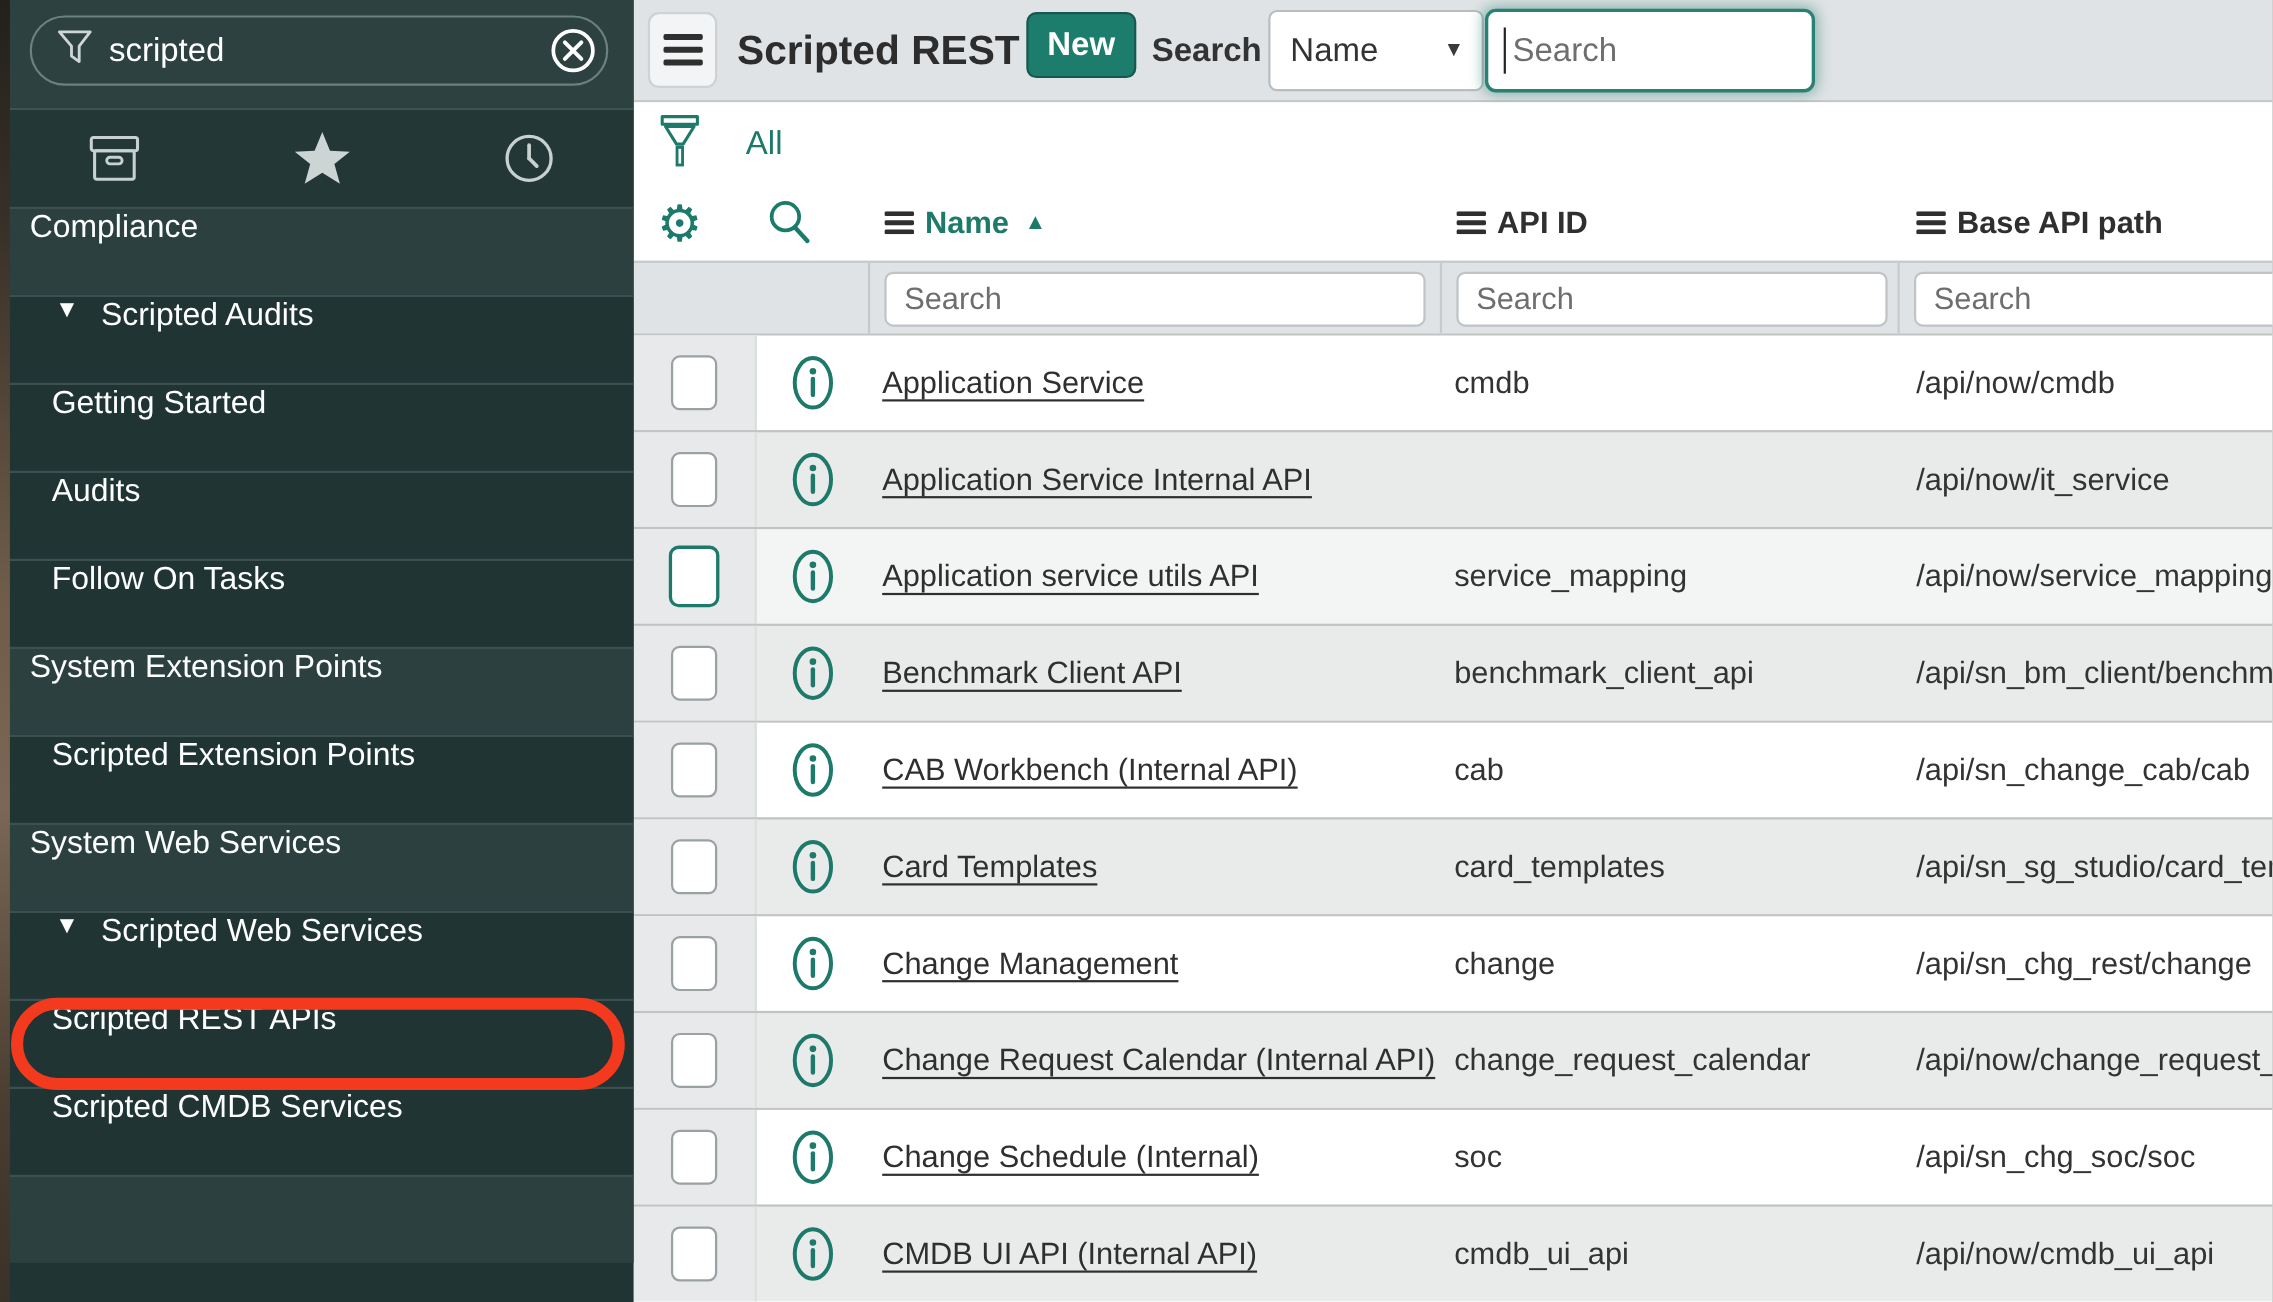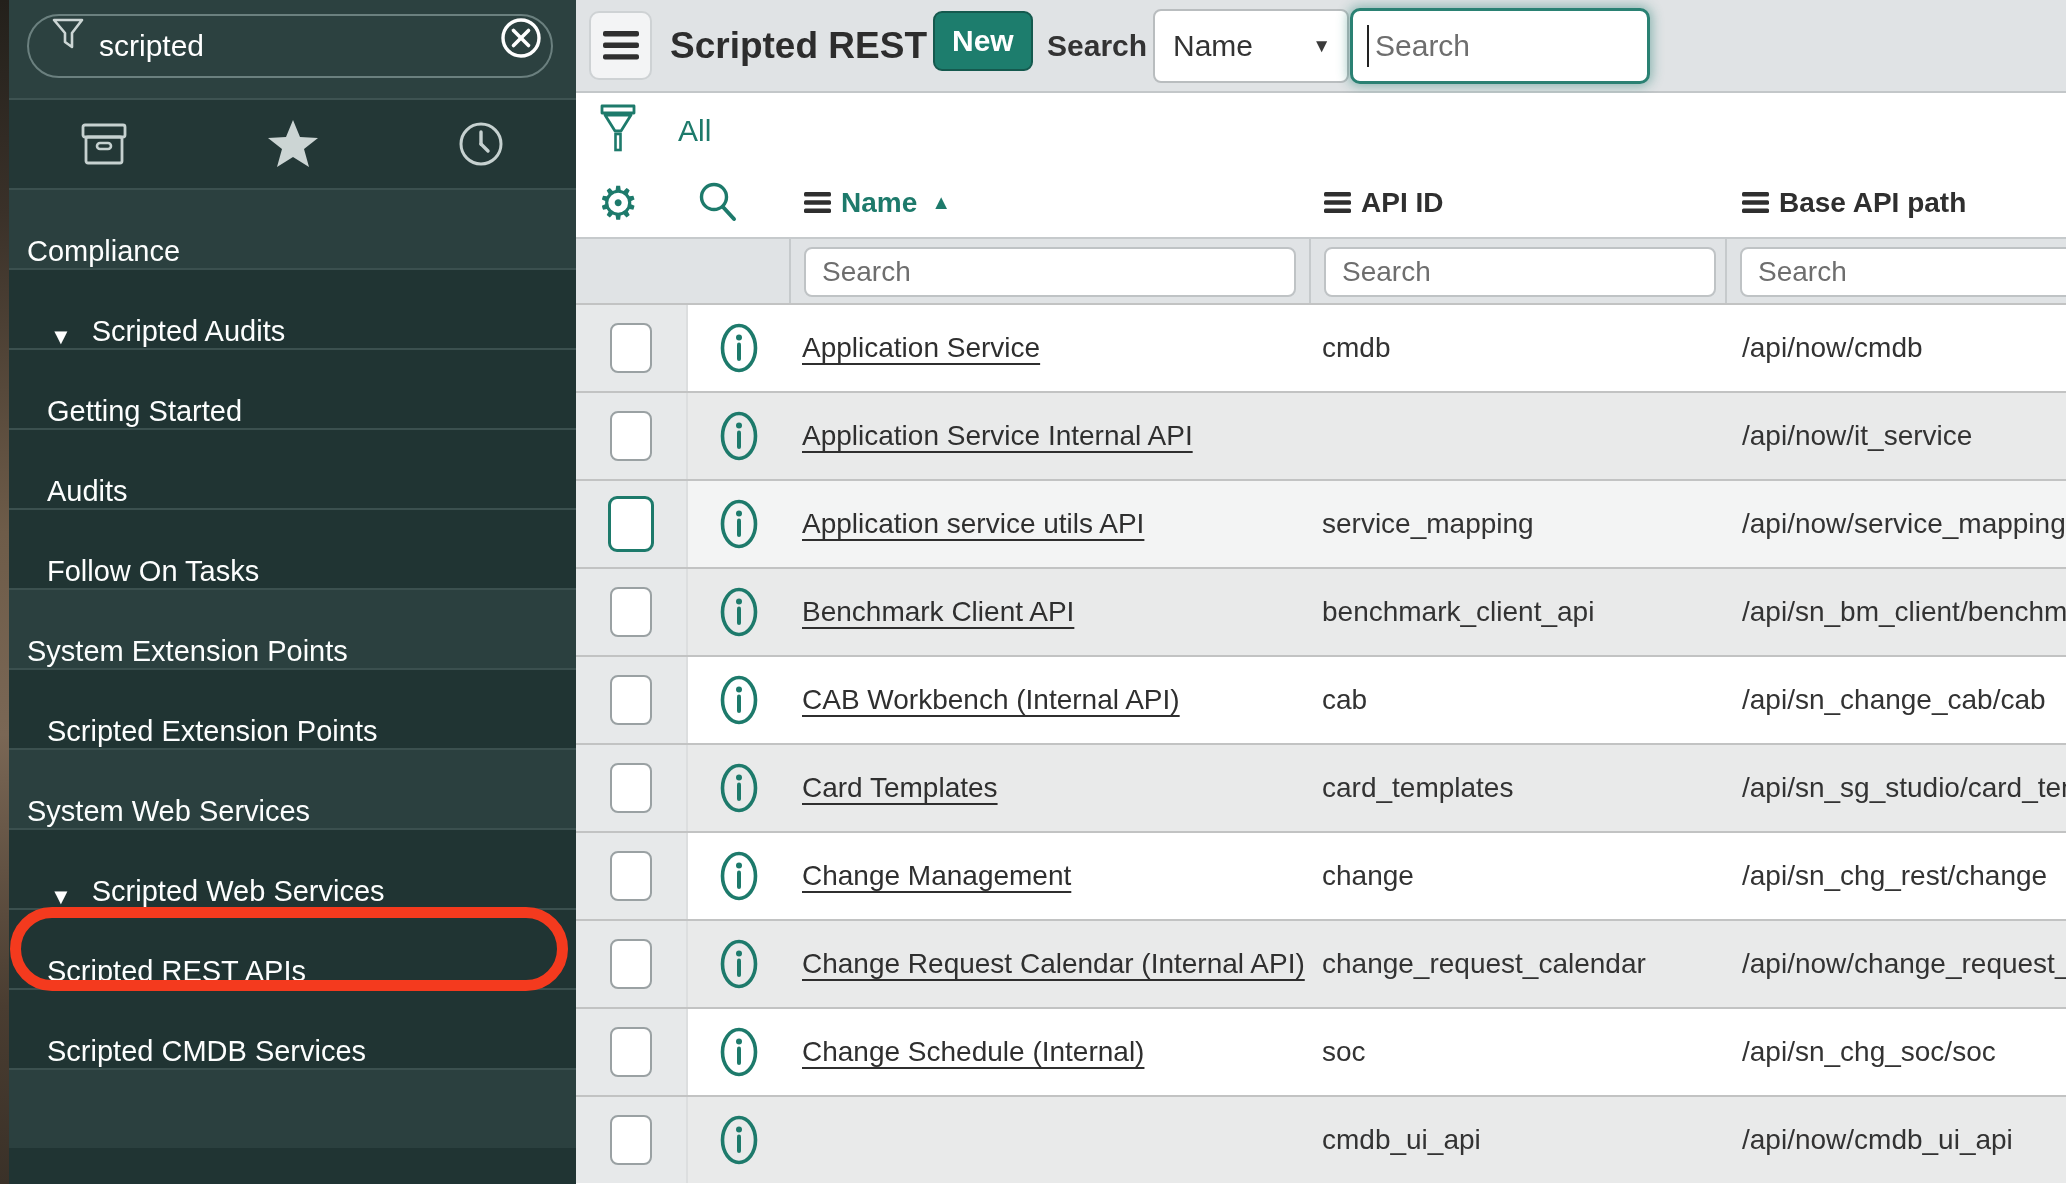--- a/index.html
+++ b/index.html
@@ -14,31 +14,31 @@
   .page{position:relative;width:2066px;height:1184px;overflow:hidden;background:#fff}
 
   
   .edge-strip{position:absolute;left:0;top:0;width:9px;height:100%;z-index:4;
     background:linear-gradient(#23201b 0%,#3a3129 18%,#6e5c49 45%,#7a6755 62%,#4a3d31 85%,#3a3128 100%)}
 
   
   .sidebar{position:absolute;left:0;top:0;width:576px;height:100%;background:var(--sb-base);z-index:1}
   .filter-area{position:absolute;left:0;top:0;width:100%;height:98px;background:#2c4140}
   .filter-pill{position:absolute;left:27px;top:14px;width:526px;height:64px;border:2px solid #6b807f;
-    border-radius:40px;display:flex;padding:0 14px 0 22px;gap:14px}
+    border-radius:40px;display:flex;align-items:center;padding:0 14px 0 22px;gap:14px}
   .filter-pill input{flex:1;background:transparent;border:none;outline:none;color:#fff;
     font-size:30px;font-family:inherit}
   .clear-btn{width:44px;height:44px;flex:0 0 auto;cursor:pointer;display:flex}
   .tabs-row{position:absolute;left:0;top:98px;width:100%;height:90px;background:var(--sb-tabs);
     border-top:2px solid #3e5352;display:flex;align-items:center;justify-content:space-between;padding:0 70px 0 78px}
   .sb-tab{display:flex;align-items:center;justify-content:center;cursor:pointer}
 
   .nav{position:absolute;left:0;top:188px;width:100%;bottom:0;display:flex;flex-direction:column}
   .nav-item{position:relative;flex:0 0 80px;height:80px;border-top:2px solid var(--sb-line);
-    display:flex;align-items:flex-end;color:#fdfefe;font-size:29px;cursor:pointer;background:var(--sb-base)}
+    display:flex;align-items:flex-start;color:#fdfefe;font-size:29px;cursor:pointer;background:var(--sb-base)}
   .nav-item.header{background:var(--sb-head);padding-left:27px}
   .nav-item.parent{padding-left:50px;gap:20px}
   .nav-item.child{padding-left:47px}
   .nav-item.module{padding-left:47px}
   .tri{font-size:22px;color:#fff;line-height:1}
   .red-oval{position:absolute;left:10px;right:8px;top:-3px;bottom:-3px;z-index:5;
     border:11px solid var(--annotation);border-radius:46px;pointer-events:none}
 
   
   .main{position:absolute;left:576px;top:0;right:0;height:100%;background:#fff}
@@ -462,18 +462,21 @@
           </div>
           <div class="cell info">
             <span class="info-ic">
               <svg width="42" height="56" viewBox="0 0 42 56">
                 <ellipse cx="21" cy="28" rx="16.5" ry="22.5" fill="none" stroke="#1d7a6b" stroke-width="3.6"></ellipse>
                 <circle cx="21" cy="17.5" r="3" fill="#1d7a6b"></circle>
                 <line x1="21" y1="24.5" x2="21" y2="39" stroke="#1d7a6b" stroke-width="4" stroke-linecap="round"></line>
               </svg>
             </span>
           </div>
+          <div class="cell name">
+            <a class="row-link">CMDB UI API (Internal API)</a>
+          </div>
           <div class="cell api">cmdb_ui_api</div>
           <div class="cell path">/api/now/cmdb_ui_api</div>
         </div>
       </div>
   </div>
 </div>
 
 </body></html>

